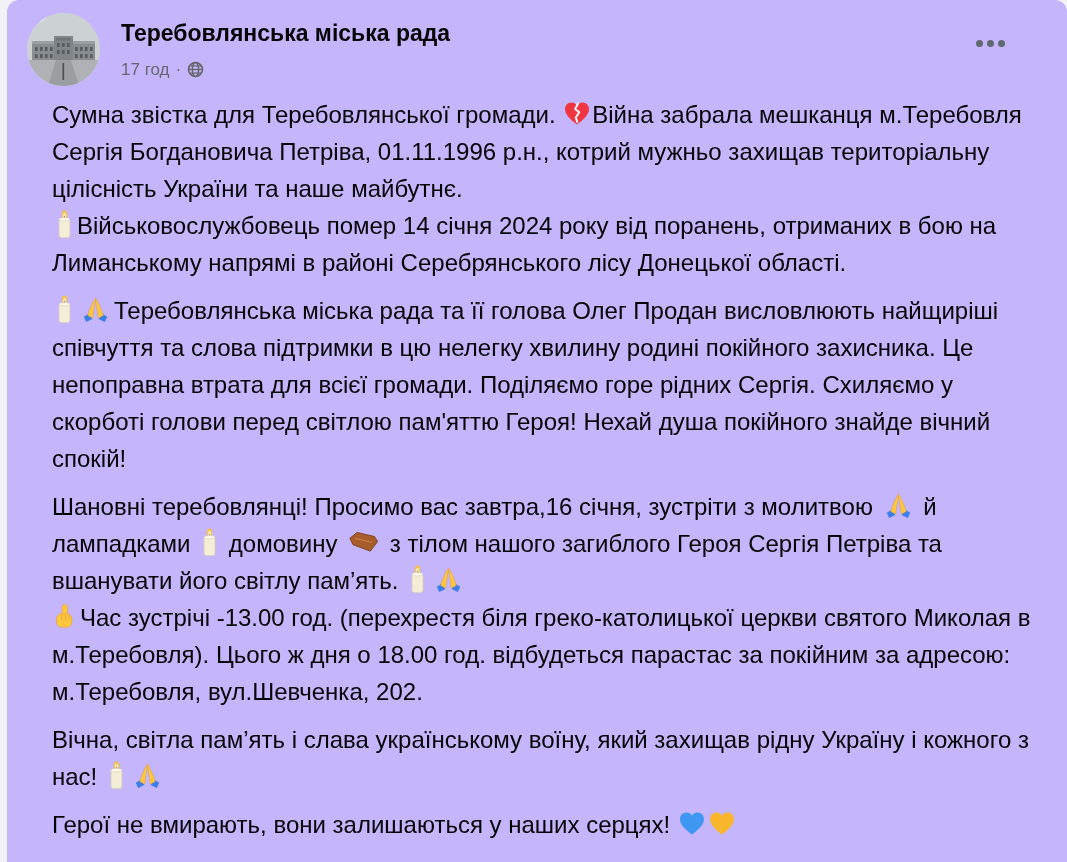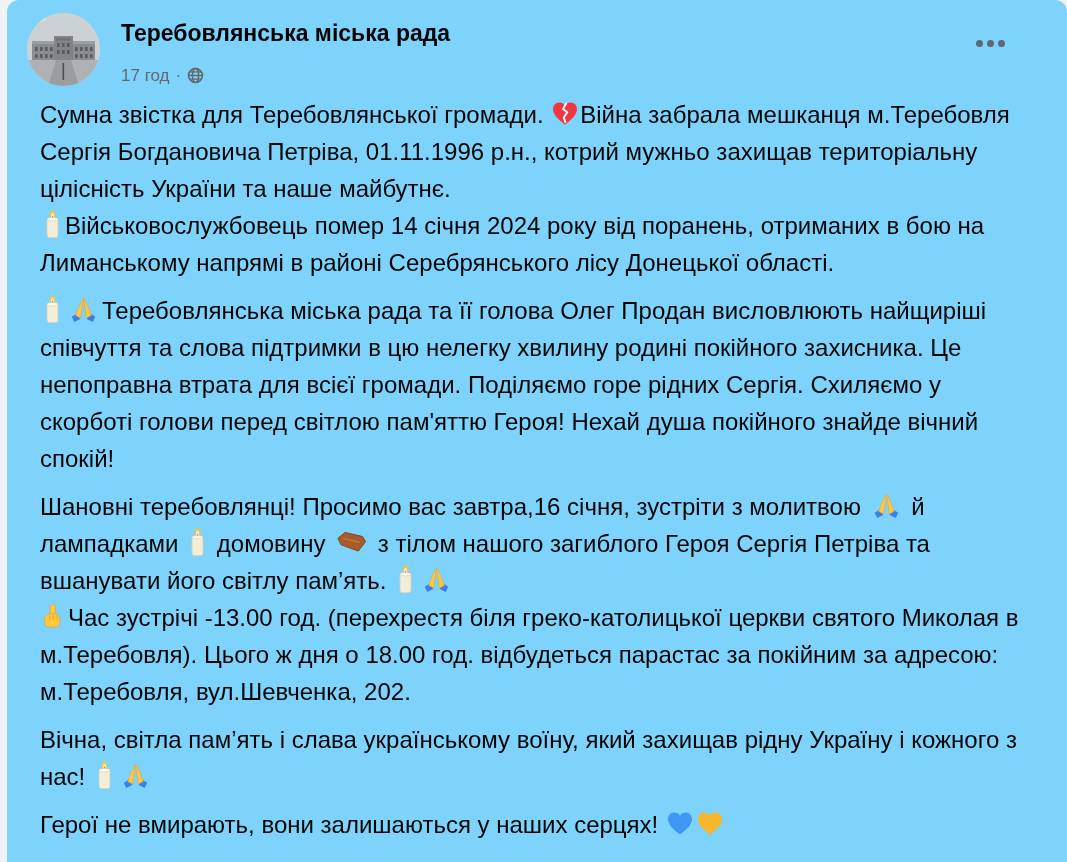--- a/index.html
+++ b/index.html
@@ -5,21 +5,21 @@
   html,body{margin:0;padding:0;}
   body{
     width:1067px;height:862px;overflow:hidden;
     background:#f0f2f5;
     font-family:"Liberation Sans","DejaVu Sans",sans-serif;
     -webkit-font-smoothing:antialiased;
   }
   .post-card{
     margin-left:7px;
     width:1060px;min-height:862px;
-    background:#7dd3fc;
+    background:#c4b5fd;
     border-radius:12px 12px 0 0;
     box-sizing:border-box;
   }
   
   .post-header{
     display:flex;align-items:flex-start;
     padding:13px 16px 0 20px;
     position:relative;
   }
   .avatar{
@@ -28,37 +28,37 @@
     background:#ccd2d4;
   }
   .avatar svg{display:block;width:100%;height:100%;}
   .header-text{margin-left:21px;padding-top:6px;}
   .page-name{
     font-size:23px;font-weight:bold;color:#050505;
     line-height:28px;cursor:pointer;
   }
   .meta-row{
     display:flex;align-items:center;gap:6px;
-    margin-top:18px;
+    margin-top:12px;
     font-size:17px;color:#65676B;line-height:21px;
   }
   .globe{width:17px;height:17px;display:inline-block;}
   .more-btn{
     position:absolute;right:54px;top:32px;
     display:flex;gap:4px;align-items:center;
     padding:8px;border-radius:50%;cursor:pointer;border:none;background:transparent;
   }
   .more-btn .dot{width:7px;height:7px;border-radius:50%;background:#606770;display:block;}
   
   .post-body{
     padding:10px 36px 20px 29px;
     font-size:24px;line-height:37px;color:#050505;
   }
   .post-body p{
-    margin:0 0 11px 4px;
+    margin:0 0 11px 16px;
     white-space:pre-wrap;
   }
   .post-body p:last-child{margin-bottom:0;}
   
   .e{display:inline-block;vertical-align:-5px;margin:0 3px;}
   .e svg{display:block;width:100%;height:100%;}
   .e-broken-heart{width:28px;height:27px;vertical-align:-4px;margin:0 1px;}
   .e-candle{width:17px;height:30px;vertical-align:-5px;margin:0 4px;}
   .e-folded-hands{width:29px;height:27px;vertical-align:-4px;margin:0 4px;}
   .e-coffin{width:31px;height:24px;vertical-align:-2px;margin:0 4px;}

